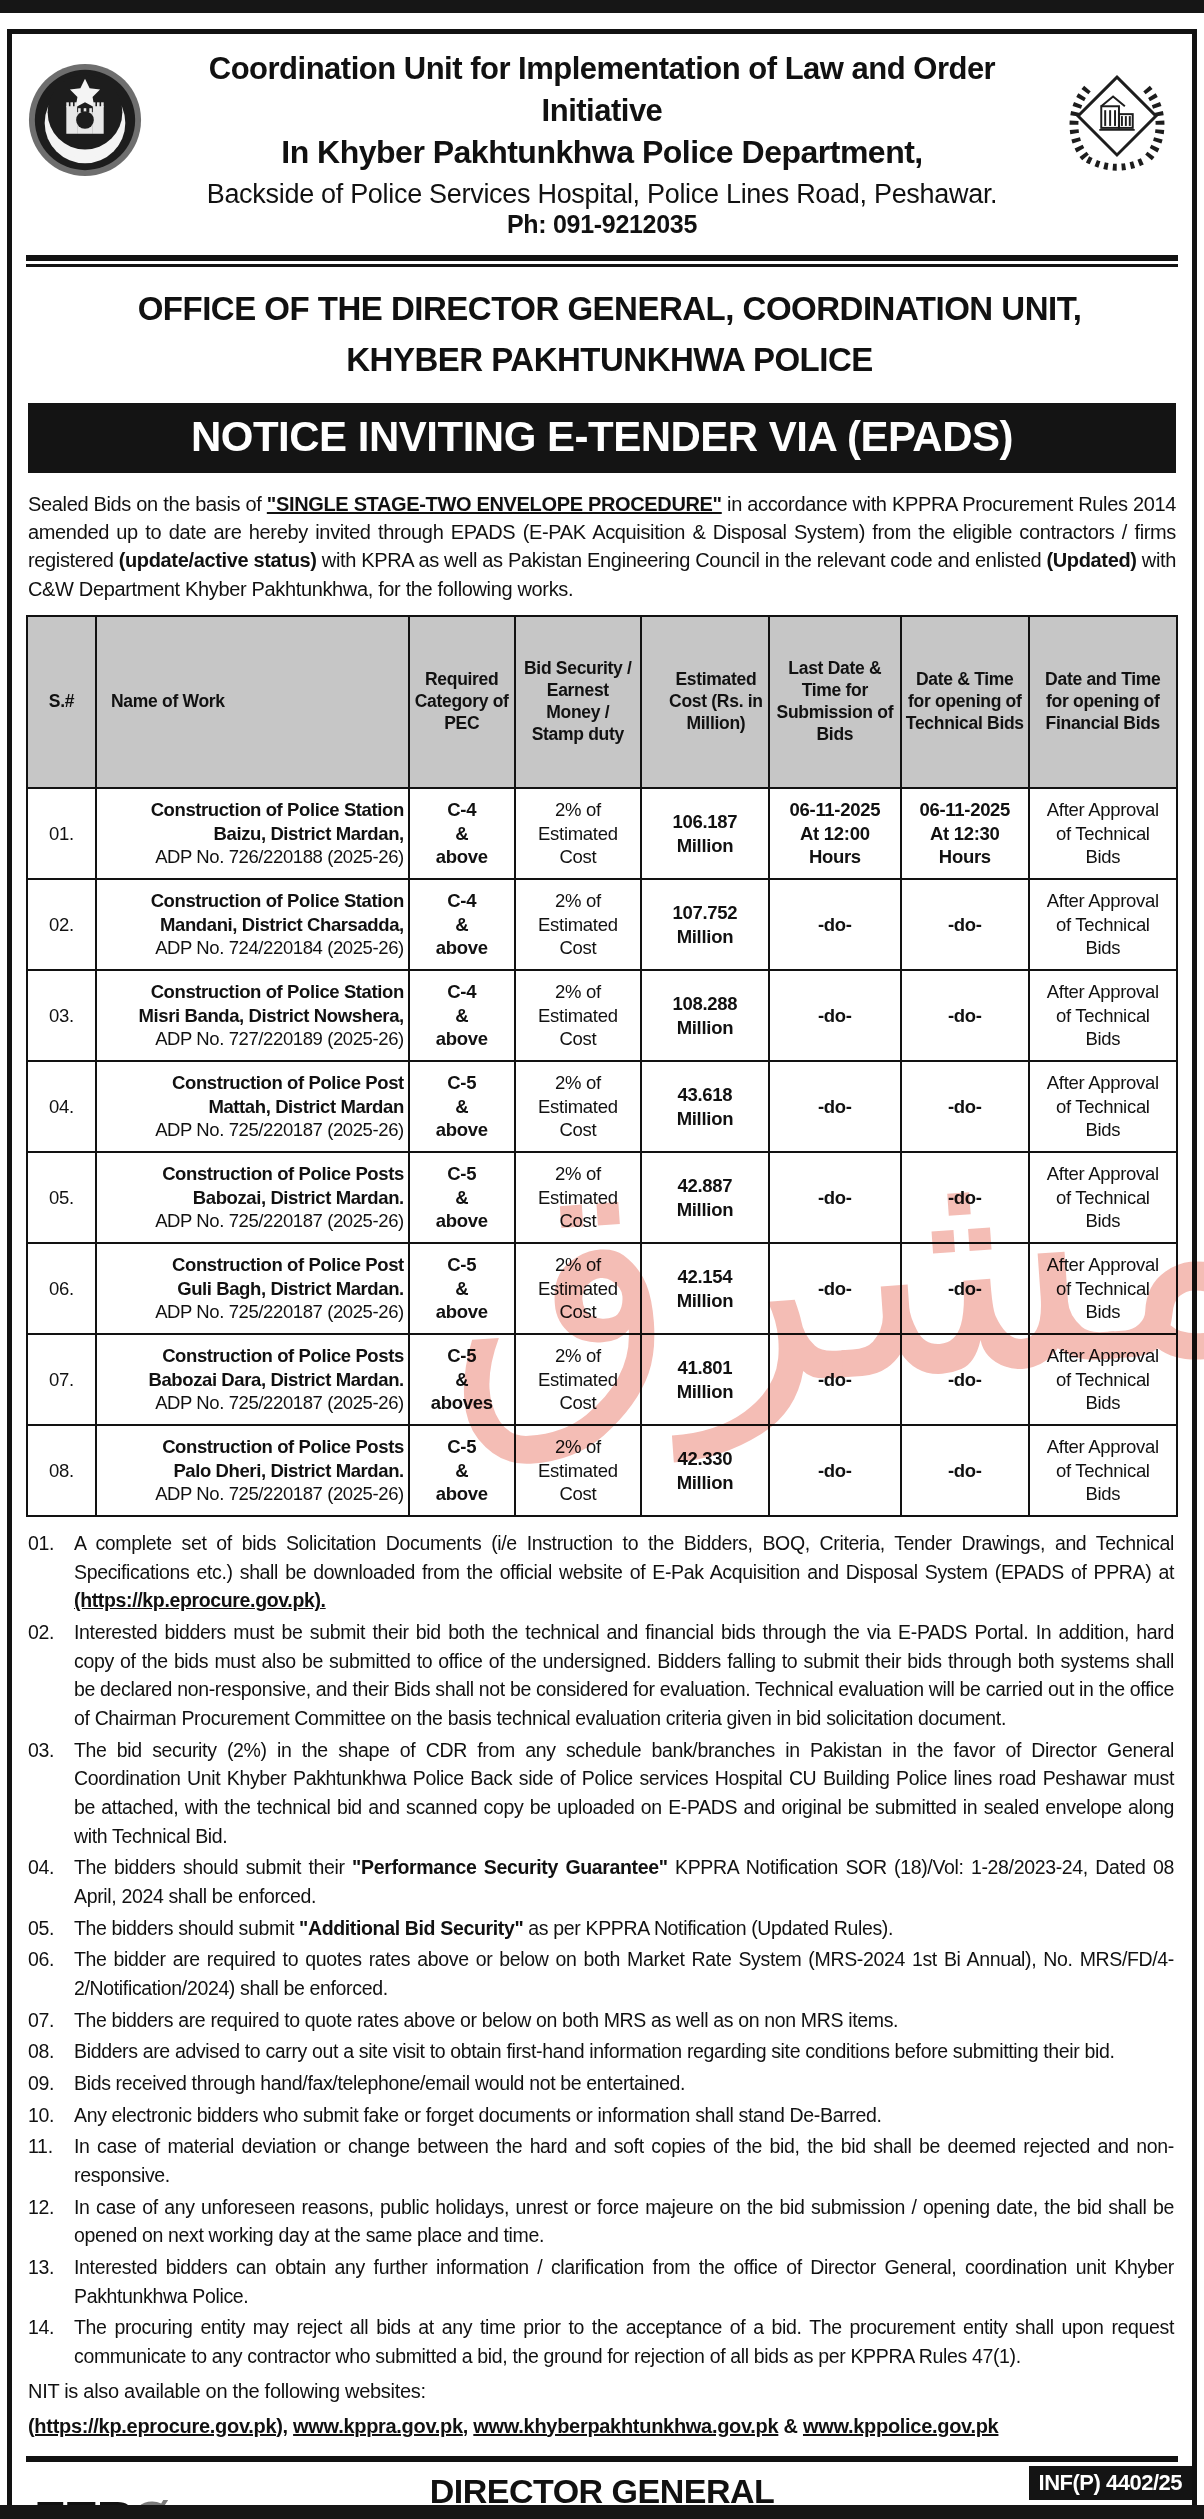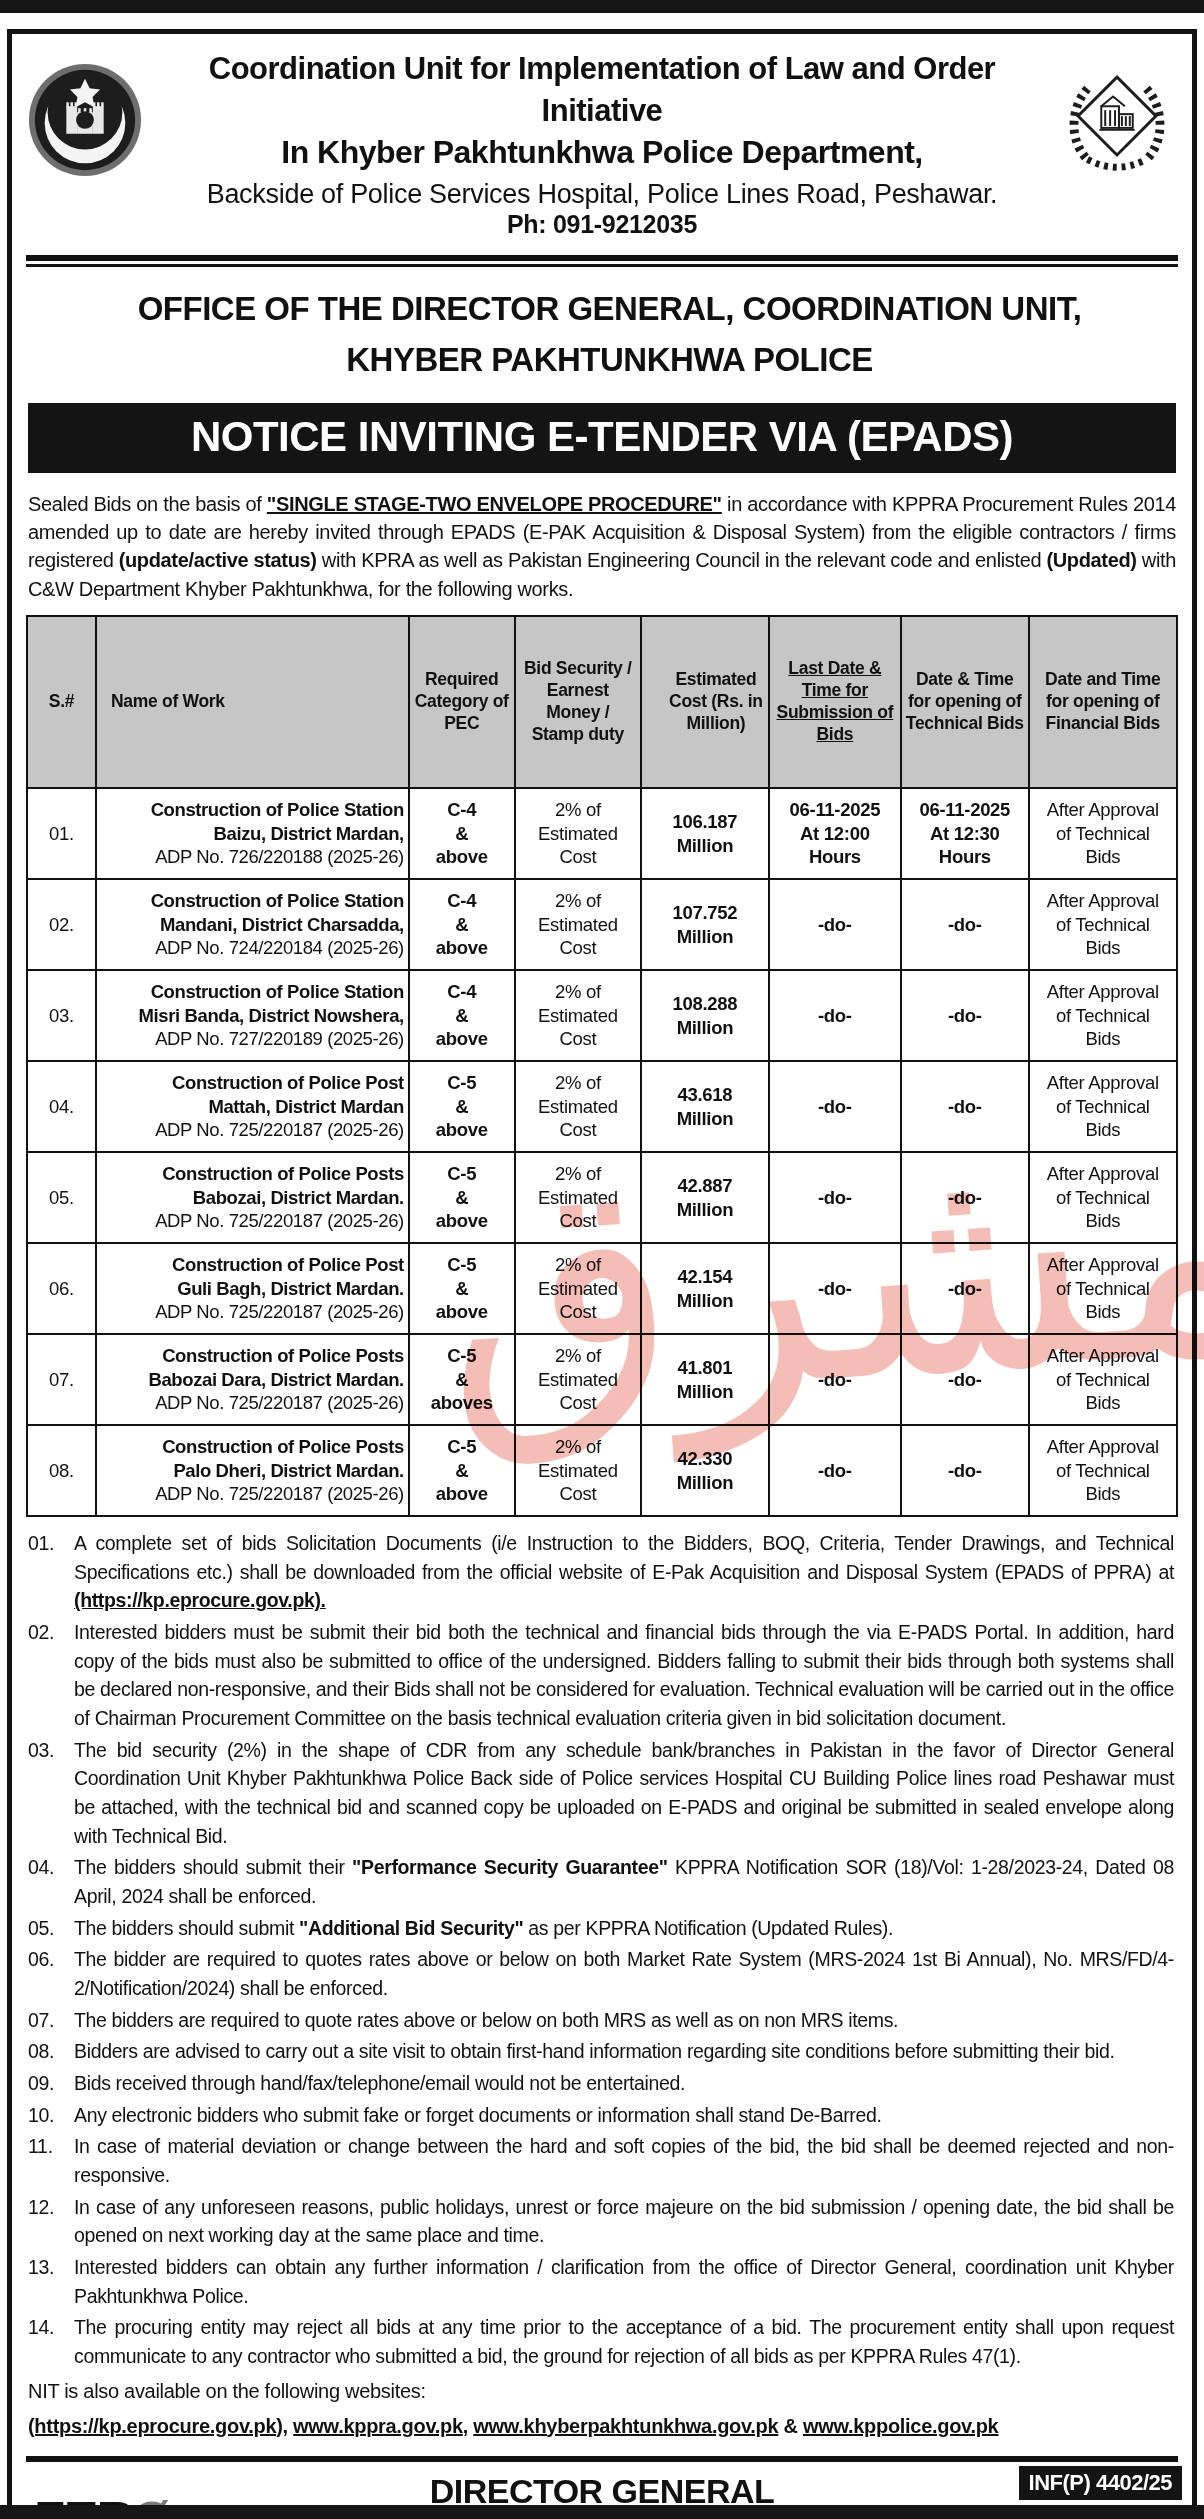--- a/index.html
+++ b/index.html
@@ -42,21 +42,21 @@
   }
 
   .intro { padding:10px 16px 6px 16px; font-size:20px; line-height:1.42; text-align:justify; letter-spacing:-0.35px; }
 
   
   table { border-collapse:collapse; margin:6px 14px 0 14px; width:calc(100% - 28px); table-layout:fixed; }
   th, td { border:2px solid #121212; vertical-align:middle; }
   thead th { background:#c6c6c6; font-size:17.5px; font-weight:bold; text-align:center; height:172px; padding:4px 3px; letter-spacing:-0.3px; line-height:1.25; }
   thead th:nth-child(2) { text-align:left; padding-left:14px; }
   th:nth-child(1){width:6%;} th:nth-child(2){width:27.2%;} th:nth-child(3){width:9.2%;}
-  th:nth-child(4){width:11%;} th:nth-child(5){width:11.1%;padding-left:25px;} th:nth-child(6){width:11.5%;text-decoration:underline;}
+  th:nth-child(4){width:11%;} th:nth-child(5){width:11.1%;padding-left:25px;} th:nth-child(6){width:11.5%;}
   th:nth-child(7){width:11.1%;} th:nth-child(8){width:12.9%;}
   tbody td { height:91px; font-size:18.5px; padding:3px 4px; letter-spacing:-0.3px; line-height:1.28; }
   .td-c { text-align:center; }
   .td-l { text-align:right; padding-left:12px; }
   .cell-work div { letter-spacing:-0.4px; }
 
   
   .watermark {
     position:absolute; left:430px; top:1095px; width:660px; height:330px; z-index:6;
     font-family:"DejaVu Sans", sans-serif; font-size:300px; line-height:300px;
@@ -72,21 +72,21 @@
 
   .nit { padding:2px 18px 10px 16px; }
   .nit-h { font-size:20px; letter-spacing:-0.3px; line-height:1.5; }
   .nit-sites { font-size:20px; letter-spacing:-0.3px; line-height:1.6; margin-top:4px; }
 
   .rule { margin:4px 14px 0 14px; height:6px; background:#121212; }
 
   
   footer { position:relative; min-height:168px; padding-top:8px; }
   .inf-badge {
-    position:absolute; right:10px; top:4px; background:#141414; color:#fff;
+    position:absolute; right:0; top:4px; background:#141414; color:#fff;
     font-size:22px; font-weight:bold; padding:4px 10px; letter-spacing:-0.5px;
   }
   .sig { text-align:center; padding-top:2px; }
   .sig1 { font-size:34px; font-weight:bold; letter-spacing:-0.5px; }
 
   .zt { position:absolute; left:22px; top:34px; width:200px; }
   .zt-zero { font-size:52px; font-weight:900; letter-spacing:-2px; line-height:0.95; color:#111; }
   .zt-o { color:#7a7a7a; }
 </style>
 </head>

